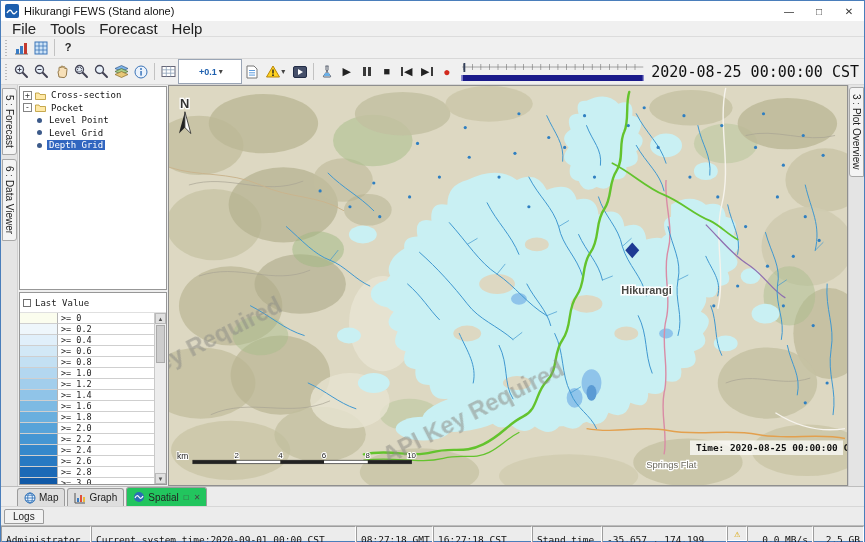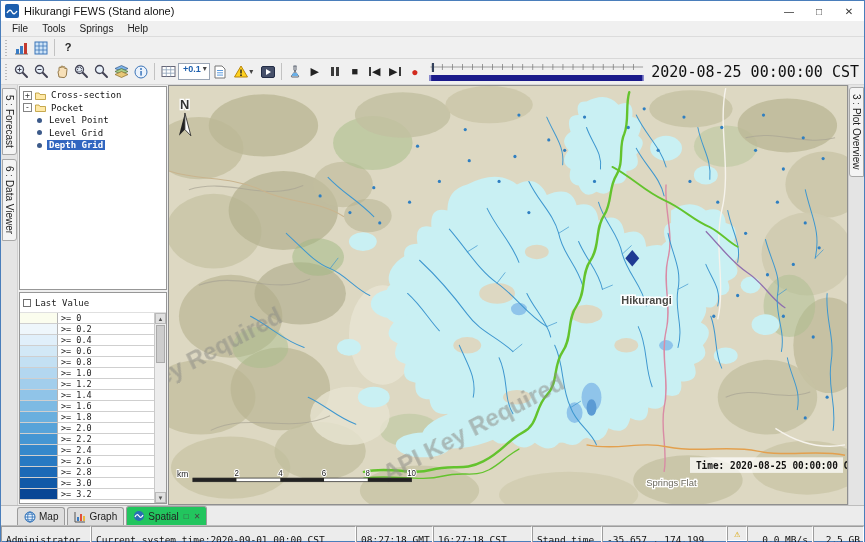--- a/index.html
+++ b/index.html
@@ -9,36 +9,36 @@
 
   
   .titlebar { height:20px; background:#fff; display:flex; align-items:center; padding-left:4px; flex:0 0 auto; }
   .titlebar .app-ico { display:flex; margin-right:5px; }
   .titlebar .title { font-size:11px; color:#111; }
   .win-controls { margin-left:auto; display:flex; height:100%; }
   .win-btn { width:30px; height:100%; display:flex; align-items:center; justify-content:center; font-size:10px; color:#333; cursor:default; }
 
   
   .menubar { height:16px; background:#f0f0f0; border-bottom:1px solid #dcdcdc; display:flex; align-items:center; padding-left:4px; flex:0 0 auto; }
-  .menu-item { font-size:10px; color:#222; padding:0 7px; }
+  .menu-item { font-size:15px; color:#222; padding:0 7px; }
 
   
   .toolbar { background:#f0f0f0; display:flex; align-items:center; border-bottom:1px solid #d8d8d8; flex:0 0 auto; }
   .toolbar1 { height:22px; }
   .toolbar2 { height:26px; }
   .grip { width:6px; height:16px; margin:0 2px; background:repeating-linear-gradient(180deg,#bbb 0 1px,transparent 1px 3px); background-size:2px 100%; background-repeat:repeat-y; background-position:2px 0; }
   .tbtn { width:20px; height:20px; display:flex; align-items:center; justify-content:center; border:1px solid transparent; border-radius:2px; }
   .tsep { width:1px; height:17px; background:#c2c2c2; margin:0 3px; }
   .glyph { font-size:11px; color:#222; line-height:1; }
   .glyph.red { color:#d22a1e; font-size:12px; }
   .pause-bars { display:flex; gap:2px; }
   .pause-bars i { width:3px; height:9px; background:#3a3a3a; display:block; }
   .skip { display:flex; align-items:center; gap:1px; }
   .skip .bar { width:2px; height:9px; background:#3a3a3a; display:block; }
-  .combo { display:flex; align-items:flex-start; border:1px solid #9aa5b5; background:#fff; height:17px; padding:0 2px; }
+  .combo { display:flex; align-items:center; border:1px solid #9aa5b5; background:#fff; height:25px; padding:0 18px; }
   .combo .combo-val { font-size:9px; font-weight:bold; color:#1d5fae; padding:0 2px; }
   .combo .caret { font-size:8px; color:#444; }
   .mini-caret { font-size:8px; color:#444; margin-left:1px; }
   .timeline-wrap { flex:1; height:22px; margin:0 4px; }
   .timeline-wrap svg { width:100%; height:100%; }
   .tstamp { font-family:"DejaVu Sans Mono", monospace; font-size:15px; color:#111; padding:2px 5px 2px 3px; white-space:nowrap; }
 
   
   .main { flex:1 1 auto; display:flex; min-height:0; background:#e9e9e9; }
   .left-strip { width:17px; background:#e4e4e4; border-right:1px solid #cfcfcf; display:flex; flex-direction:column; align-items:center; padding-top:3px; gap:4px; }
@@ -48,21 +48,21 @@
 
   .left-panel { width:150px; background:#eeeeee; display:flex; flex-direction:column; padding:1px; }
   .tree { height:204px; background:#fff; border:1px solid #979797; overflow:hidden; font-family:"DejaVu Sans Mono", monospace; font-size:9px; padding-top:2px; }
   .tree-row { height:12.5px; display:flex; align-items:center; white-space:nowrap; }
   .tree-row.root { padding-left:3px; }
   .tree-row.leaf { padding-left:15px; }
   .expander { width:9px; height:9px; border:1px solid #848484; background:#fff; font-size:8px; line-height:7px; text-align:center; color:#333; margin-right:3px; flex:0 0 auto; font-family:"DejaVu Sans Mono", monospace; }
   .node-ico { display:flex; margin-right:3px; flex:0 0 auto; }
   .dot { width:5px; height:5px; border-radius:50%; background:#3c5a8a; margin:0 5px 0 2px; flex:0 0 auto; }
   .tree-label { padding:0 2px; color:#111; }
-  .tree-label.selected { background:#3166c0; color:#fff;font-weight:bold; }
+  .tree-label.selected { background:#3166c0; color:#fff; }
 
   .legend { flex:1; margin-top:2px; background:#fff; border:1px solid #979797; display:flex; flex-direction:column; min-height:0; }
   .legend-header { height:20px; display:flex; align-items:center; gap:4px; padding:9px 3px; font-family:"DejaVu Sans Mono", monospace; font-size:9px; color:#222; border-bottom:1px solid #e0e0e0; }
   .checkbox { width:8px; height:8px; border:1px solid #707070; background:#fff; flex:0 0 auto; }
   .legend-body { flex:1; position:relative; overflow:hidden; }
   .legend-list { position:absolute; left:0; top:0; right:12px; bottom:0; overflow:hidden; }
   .lg-row { height:11px; display:flex; font-family:"DejaVu Sans Mono", monospace; font-size:8.5px; color:#222; }
   .lg-sw { width:38px; border-right:1px solid #b5b5b5; border-bottom:1px solid #cfcfcf; flex:0 0 auto; }
   .lg-lb { flex:1; border-bottom:1px solid #cfcfcf; padding:0 0 0 3px; line-height:11px; }
   .vscroll { position:absolute; right:0; top:0; bottom:0; width:12px; background:#ececec; border-left:1px solid #c9c9c9; display:flex; flex-direction:column; }
@@ -115,21 +115,21 @@
     <div class="win-controls">
       <span class="win-btn">—</span>
       <span class="win-btn">□</span>
       <span class="win-btn">✕</span>
     </div>
   </div>
 
   <div class="menubar">
     <span class="menu-item">File</span>
     <span class="menu-item">Tools</span>
-    <span class="menu-item">Springs</span>
+    <span class="menu-item">Forecast</span>
     <span class="menu-item">Help</span>
   </div>
 
   <div class="toolbar toolbar1">
     <span class="grip"></span>
     <span class="tbtn">
       <svg width="15" height="14">
           <path d="M1 13 H14" stroke="#666"></path>
           <rect x="2" y="8" width="3" height="5" fill="#3a7cc4"></rect>
           <rect x="6" y="5" width="3" height="8" fill="#3a7cc4"></rect>
@@ -616,20 +616,23 @@
       <svg width="12" height="12">
           <circle cx="6" cy="6" r="5" fill="#2a6db5"></circle>
           <path d="M2 7 Q4 3 6 6 T10 5" stroke="#fff" fill="none" stroke-width="1.2"></path>
         </svg>
       <span>Spatial</span>
       <span class="tab-mini">□</span>
       <span class="tab-mini">✕</span>
     </span>
   </div>
 
+  <div class="logs-row">
+    <span class="logs-btn">Logs</span>
+  </div>
 
   <div class="statusbar">
     <span class="scell c-user">Administrator</span>
     <span class="scell c-sys">Current system time:2020-09-01 00:00 CST</span>
     <span class="scell c-gmt">08:27:18 GMT</span>
     <span class="scell c-loc">16:27:18 CST</span>
     <span class="scell c-mode">Stand time</span>
     <span class="scell c-xy">-35.657 , 174.199</span>
     <span class="scell c-warn">
         <span class="warn-glyph">⚠</span>

